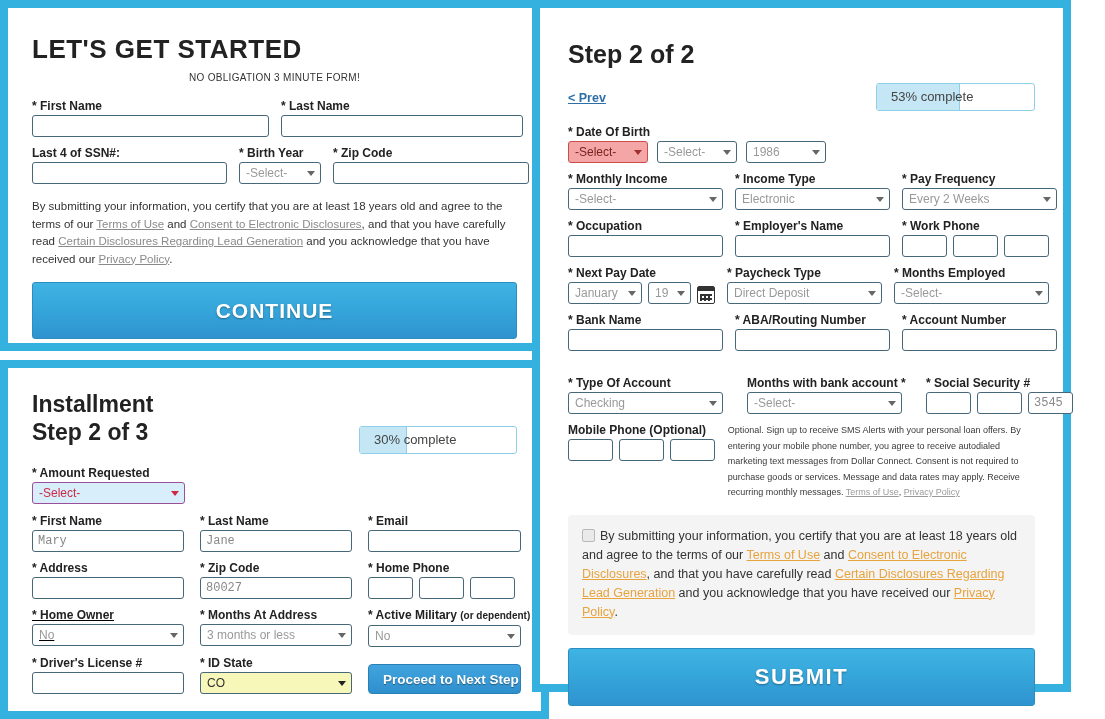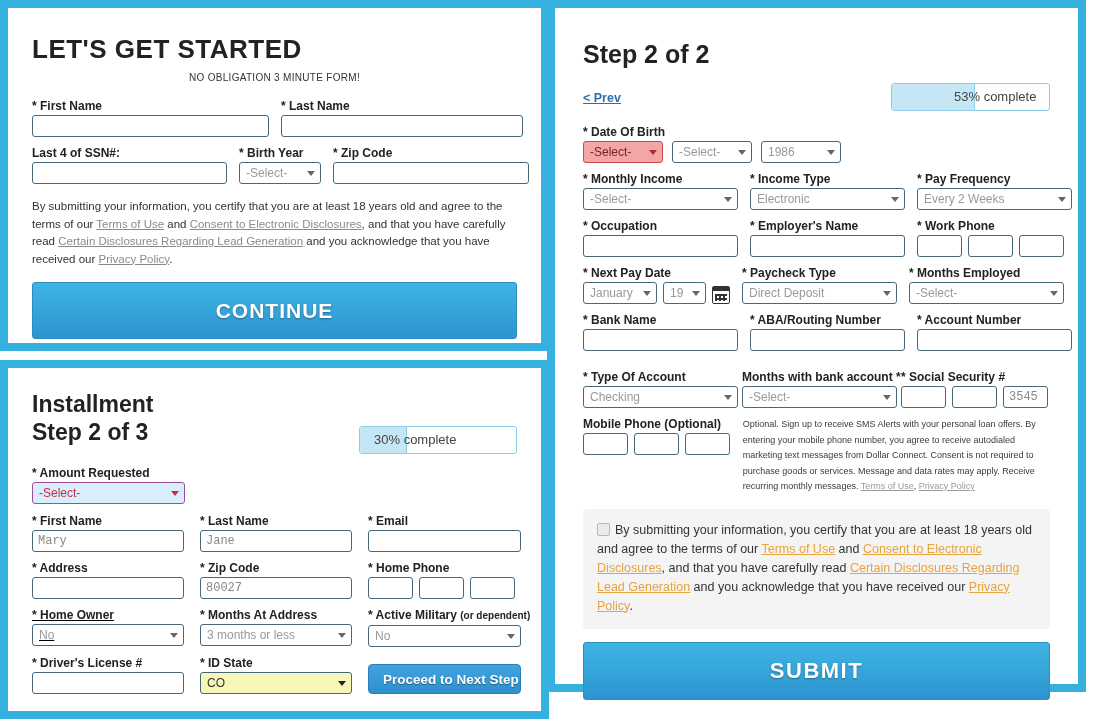--- a/index.html
+++ b/index.html
@@ -19,21 +19,21 @@
     padding: 8px;
   }
   .panel-inner {
     background: #ffffff;
     width: 100%; height: 100%;
     position: relative;
   }
 
   #panel-start  { left: 0;   top: 0;   width: 549px; height: 351px; }
   #panel-instal { left: 0;   top: 360px; width: 549px; height: 359px; }
-  #panel-step2  { left: 547px; top: 0;  width: 539px; height: 692px; }
+  #panel-step2  { left: 532px; top: 0;  width: 539px; height: 692px; }
 
   
   .lbl {
     font-size: 12px;
     font-weight: bold;
     color: #222;
     line-height: 14px;
     display: block;
     margin-bottom: 2px;
     white-space: nowrap;
@@ -414,21 +414,21 @@
   </div>
 
   <div class="panel" id="panel-step2">
     <div class="panel-inner">
       <div class="pad">
 
         <div class="h1-step2">Step 2 of 2</div>
 
         <div style="display:flex; align-items:flex-start; justify-content:space-between;">
           <a href="#" class="prev-link">&lt; Prev</a>
-          <div class="progress" style="width:159px; margin-top:14px;padding-left:48px;">
+          <div class="progress" style="width:159px; margin-top:14px;">
             <div class="fill" id="fill-step2" style="width: 53%;"></div>
             <div class="ptext">53% complete</div>
           </div>
         </div>
 
         
         <div style="margin-top:14px;">
           <span class="lbl">* Date Of Birth</span>
           <div class="row" style="gap:9px;">
             <div class="sel sel-error" style="width:80px;">
@@ -533,21 +533,21 @@
             <span class="lbl">* ABA/Routing Number</span>
             <input class="inp" style="width: 155px;" value="">
           </div>
           <div style="width:155px;">
             <span class="lbl">* Account Number</span>
             <input class="inp" style="width: 155px;" value="">
           </div>
         </div>
 
         
-        <div class="row" style="margin-top:19px; gap:4px;">
+        <div class="row" style="margin-top:25px; gap:24px;">
           <div style="width:155px;">
             <span class="lbl">* Type Of Account</span>
             <div class="sel" style="width:155px;">
               <span>Checking</span>
               <span class="caret"></span>
             </div>
           </div>
           <div style="width:155px;">
             <span class="lbl">Months with bank account *</span>
             <div class="sel" style="width:155px;">

